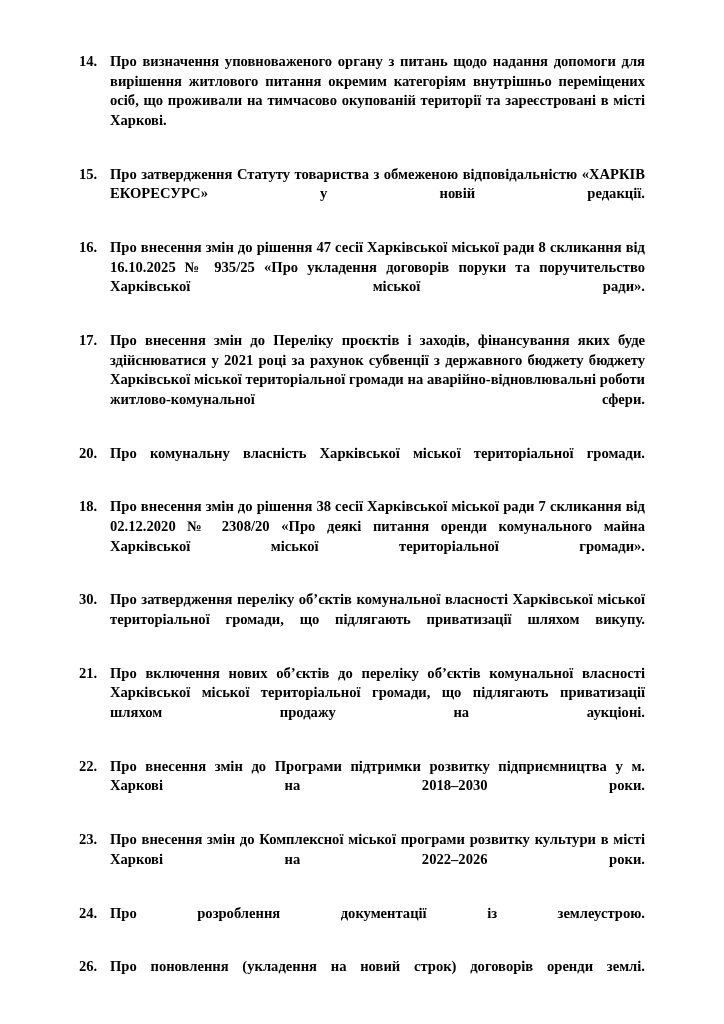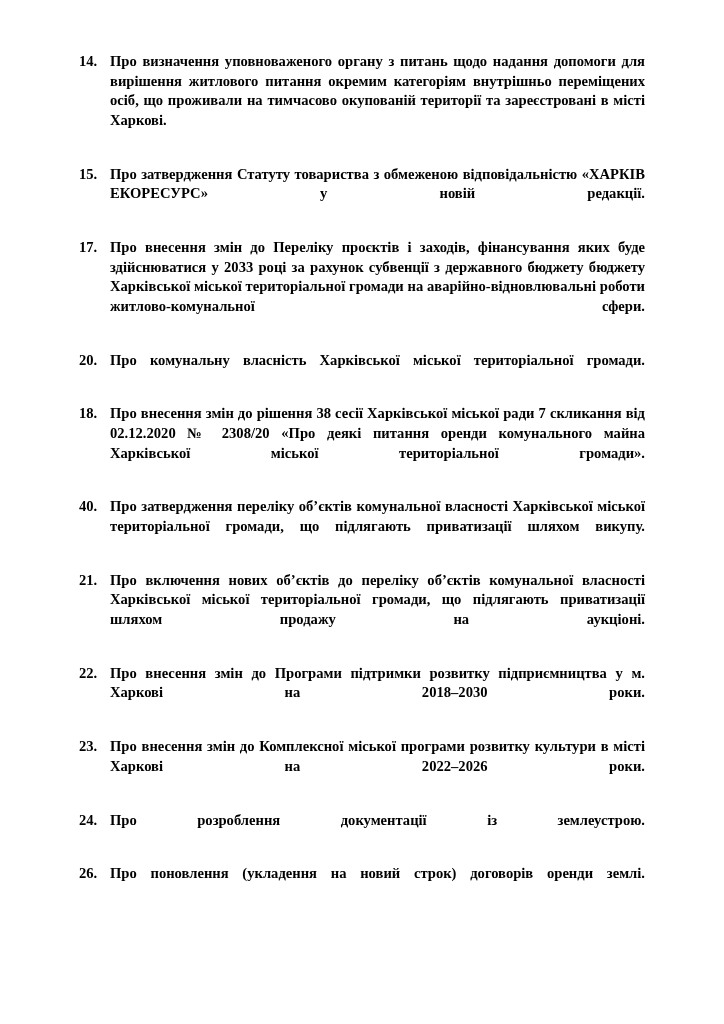--- a/index.html
+++ b/index.html
@@ -66,38 +66,42 @@
     <li class="agenda-item">
       <span class="item-number">14.</span>
       <span class="item-text">Про визначення уповноваженого органу з питань щодо надання допомоги для вирішення житлового питання окремим категоріям внутрішньо переміщених осіб, що проживали на тимчасово окупованій території та зареєстровані в місті Харкові.</span>
     </li>
 
     <li class="agenda-item">
       <span class="item-number">15.</span>
       <span class="item-text">Про затвердження Статуту товариства з обмеженою відповідальністю «ХАРКІВ ЕКОРЕСУРС» у новій редакції.</span>
     </li>
 
+    <li class="agenda-item">
+      <span class="item-number">16.</span>
+      <span class="item-text">Про внесення змін до рішення 47 сесії Харківської міської ради 8 скликання від 16.10.2025 № 935/25 «Про укладення договорів поруки та поручительство Харківської міської ради».</span>
+    </li>
 
     <li class="agenda-item">
       <span class="item-number">17.</span>
-      <span class="item-text">Про внесення змін до Переліку проєктів і заходів, фінансування яких буде здійснюватися у 2033 році за рахунок субвенції з державного бюджету бюджету Харківської міської територіальної громади на аварійно-відновлювальні роботи житлово-комунальної сфери.</span>
+      <span class="item-text">Про внесення змін до Переліку проєктів і заходів, фінансування яких буде здійснюватися у 2021 році за рахунок субвенції з державного бюджету бюджету Харківської міської територіальної громади на аварійно-відновлювальні роботи житлово-комунальної сфери.</span>
     </li>
 
     <li class="agenda-item">
       <span class="item-number">20.</span>
       <span class="item-text">Про комунальну власність Харківської міської територіальної громади.</span>
     </li>
 
     <li class="agenda-item">
       <span class="item-number">18.</span>
       <span class="item-text">Про внесення змін до рішення 38 сесії Харківської міської ради 7 скликання від 02.12.2020 № 2308/20 «Про деякі питання оренди комунального майна Харківської міської територіальної громади».</span>
     </li>
 
     <li class="agenda-item">
-      <span class="item-number">40.</span>
+      <span class="item-number">30.</span>
       <span class="item-text">Про затвердження переліку об’єктів комунальної власності Харківської міської територіальної громади, що підлягають приватизації шляхом викупу.</span>
     </li>
 
     <li class="agenda-item">
       <span class="item-number">21.</span>
       <span class="item-text">Про включення нових об’єктів до переліку об’єктів комунальної власності Харківської міської територіальної громади, що підлягають приватизації шляхом продажу на аукціоні.</span>
     </li>
 
     <li class="agenda-item">
       <span class="item-number">22.</span>

